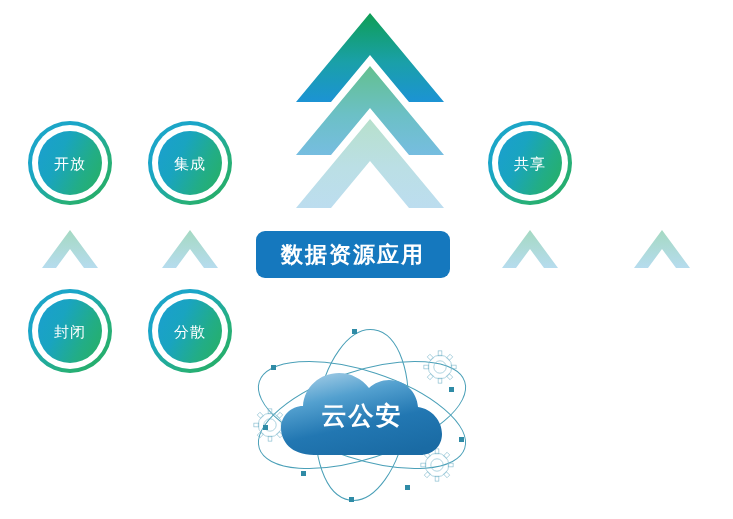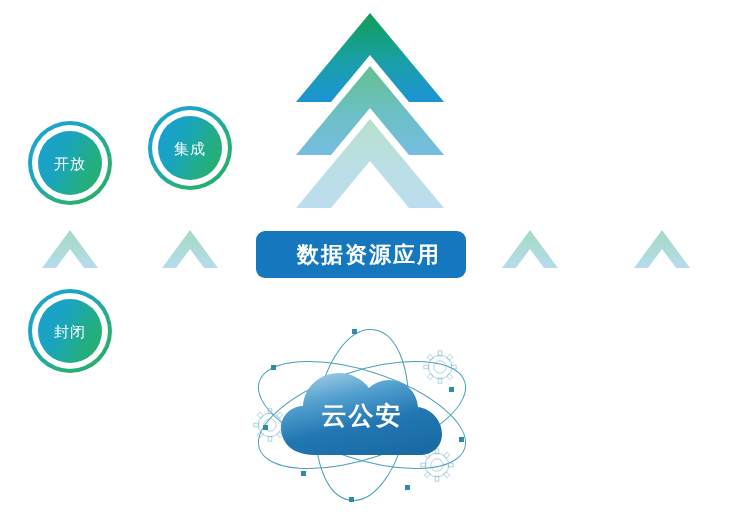--- a/index.html
+++ b/index.html
@@ -72,21 +72,20 @@
     position: absolute;
     left: 256px;
     top: 231px;
     width: 194px;
     height: 47px;
     border-radius: 9px;
     background: #1578be;
     display: flex;
     align-items: center;
     justify-content: center;
-    padding-left: 16px;
   }
   .center-box-label {
     color: #ffffff;
     font-size: 22px;
     font-weight: bold;
     letter-spacing: 2px;
     line-height: 1;
     white-space: nowrap;
   }
   .top-arrows {
@@ -180,32 +179,44 @@
       <path d="M28 2 L56 40 L42 40 L28 21 L14 40 L0 40 Z" fill="url(#sChev)"></path>
     </svg>
   </div>
 
   <div class="node-circle" style="left:28px; top:121px;">
     <div class="node-ring"></div>
     <div class="node-gap"></div>
     <div class="node-disc"></div>
     <div class="node-label">开放</div>
   </div>
-  <div class="node-circle" style="left:148px; top:106px;">
+  <div class="node-circle" style="left:148px; top:121px;">
     <div class="node-ring"></div>
     <div class="node-gap"></div>
     <div class="node-disc"></div>
     <div class="node-label">集成</div>
   </div>
+  <div class="node-circle" style="left:488px; top:121px;">
+    <div class="node-ring"></div>
+    <div class="node-gap"></div>
+    <div class="node-disc"></div>
+    <div class="node-label">共享</div>
+  </div>
 
   <div class="node-circle" style="left:28px; top:289px;">
     <div class="node-ring"></div>
     <div class="node-gap"></div>
     <div class="node-disc"></div>
     <div class="node-label">封闭</div>
+  </div>
+  <div class="node-circle" style="left:148px; top:289px;">
+    <div class="node-ring"></div>
+    <div class="node-gap"></div>
+    <div class="node-disc"></div>
+    <div class="node-label">分散</div>
   </div>
 
   <div class="center-box">
     <span class="center-box-label">数据资源应用</span>
   </div>
 
   <div class="atom">
     <svg width="250" height="180" viewBox="0 0 250 180">
       <defs>
         <linearGradient id="cloudGrad" x1="0.25" y1="0" x2="0.7" y2="1">

